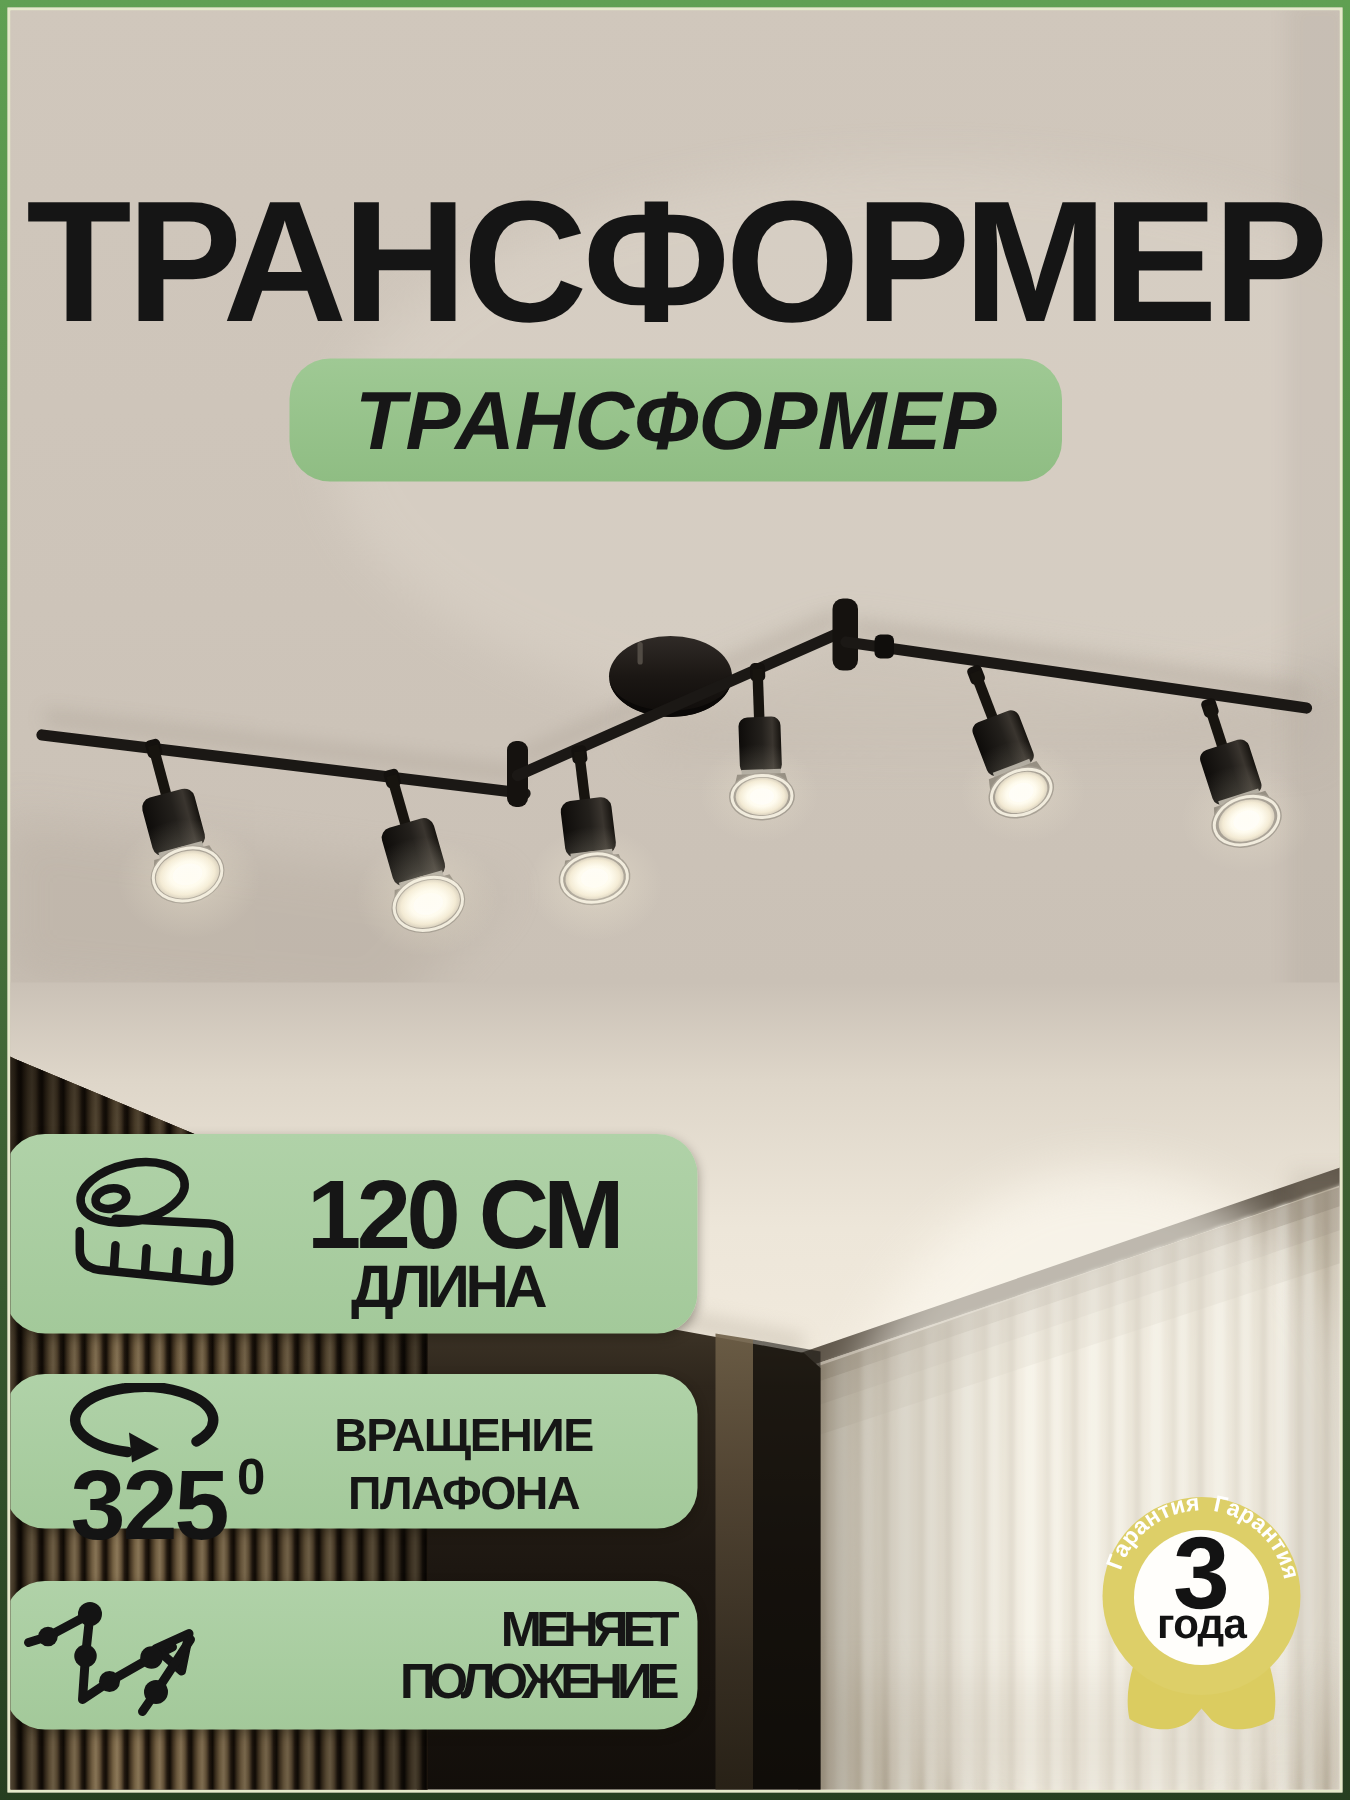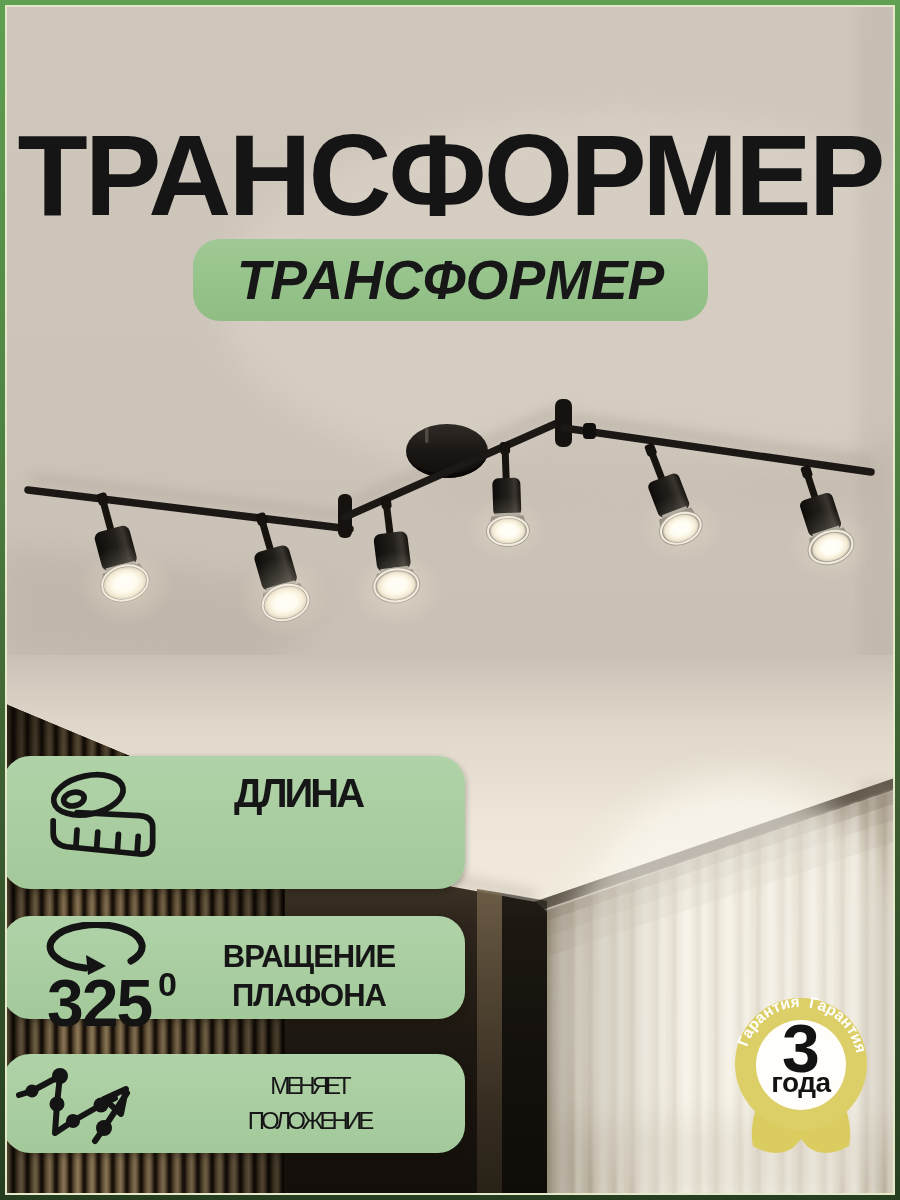--- a/index.html
+++ b/index.html
@@ -12,21 +12,21 @@
   .hbadge span{font-weight:700;font-size:55px;letter-spacing:0px;color:#171717;}
   .fbadge{position:absolute;left:-4px;width:462px;background:linear-gradient(180deg,#b0d2a8,#a3c99a);border-radius:27px;box-shadow:0 3px 7px rgba(20,16,10,.35);}
   .fb1{top:749px;height:133px;}
   .fb2{top:909px;height:103px;}
   .fb3{top:1047px;height:99px;}
   .fbadge svg{position:absolute;}
   .ftext{position:absolute;left:166px;right:16px;text-align:center;color:#161616;font-weight:700;}
   .big{font-size:65px;line-height:1.0;letter-spacing:-3px;}
   .mid{font-size:40px;line-height:1.0;letter-spacing:-3px;}
   .sm{font-size:31px;line-height:39px;letter-spacing:-1px;}
-  .sm2{font-size:24px;line-height:35px;letter-spacing:-4px;font-weight:400;}
+  .sm2{font-size:33px;line-height:35px;letter-spacing:-4px;font-weight:700;text-align:right;}
 </style>
 </head>
 <body>
 
 <div class="page">
 
 <div class="inner">
 
 <svg class="abs" style="left:-7px;top:-7px" width="900" height="1200" viewBox="0 0 900 1200">
   <defs>
@@ -292,20 +292,21 @@
   <svg style="left:45px;top:13px" width="114" height="114" viewBox="0 0 106 110" fill="none" stroke="#141414" stroke-width="5.5" stroke-linecap="round" stroke-linejoin="round">
     <ellipse cx="37" cy="25" rx="34" ry="18.5" transform="rotate(-12 37 25)"></ellipse>
     <ellipse cx="23" cy="29" rx="10" ry="6.5" transform="rotate(-12 23 29)"></ellipse>
     <path d="M26 42 L86 45 Q 99 46 99 56 L99 72 Q 99 83 86 82 L16 75 Q 3 73 3 62 L3 50"></path>
     <path d="M25 74 L26 59"></path>
     <path d="M45 76 L46 61"></path>
     <path d="M65 78 L66 63"></path>
     <path d="M84 80 L85 65"></path>
   </svg>
   <div class="ftext" style="top:21px">
+          <div class="big">120 СМ</div>
           <div class="mid" style="margin-top:-4px;transform:translateX(-11px)">ДЛИНА</div>
         </div>
 </div>
 
 <div class="fbadge fb2">
 
   <svg style="left:20px;top:6px" width="165" height="112" viewBox="0 0 165 112">
     <path d="M 62 46 A 46 22 0 1 1 108 39" fill="none" stroke="#141414" stroke-width="7" stroke-linecap="round"></path>
     <path d="M 83 44 L 63 33 L 65 53 Z" fill="#141414"></path>
     <text x="24" y="104" font-family="Liberation Sans,sans-serif" font-weight="700" font-size="66" letter-spacing="-2" fill="#141414">325</text>

